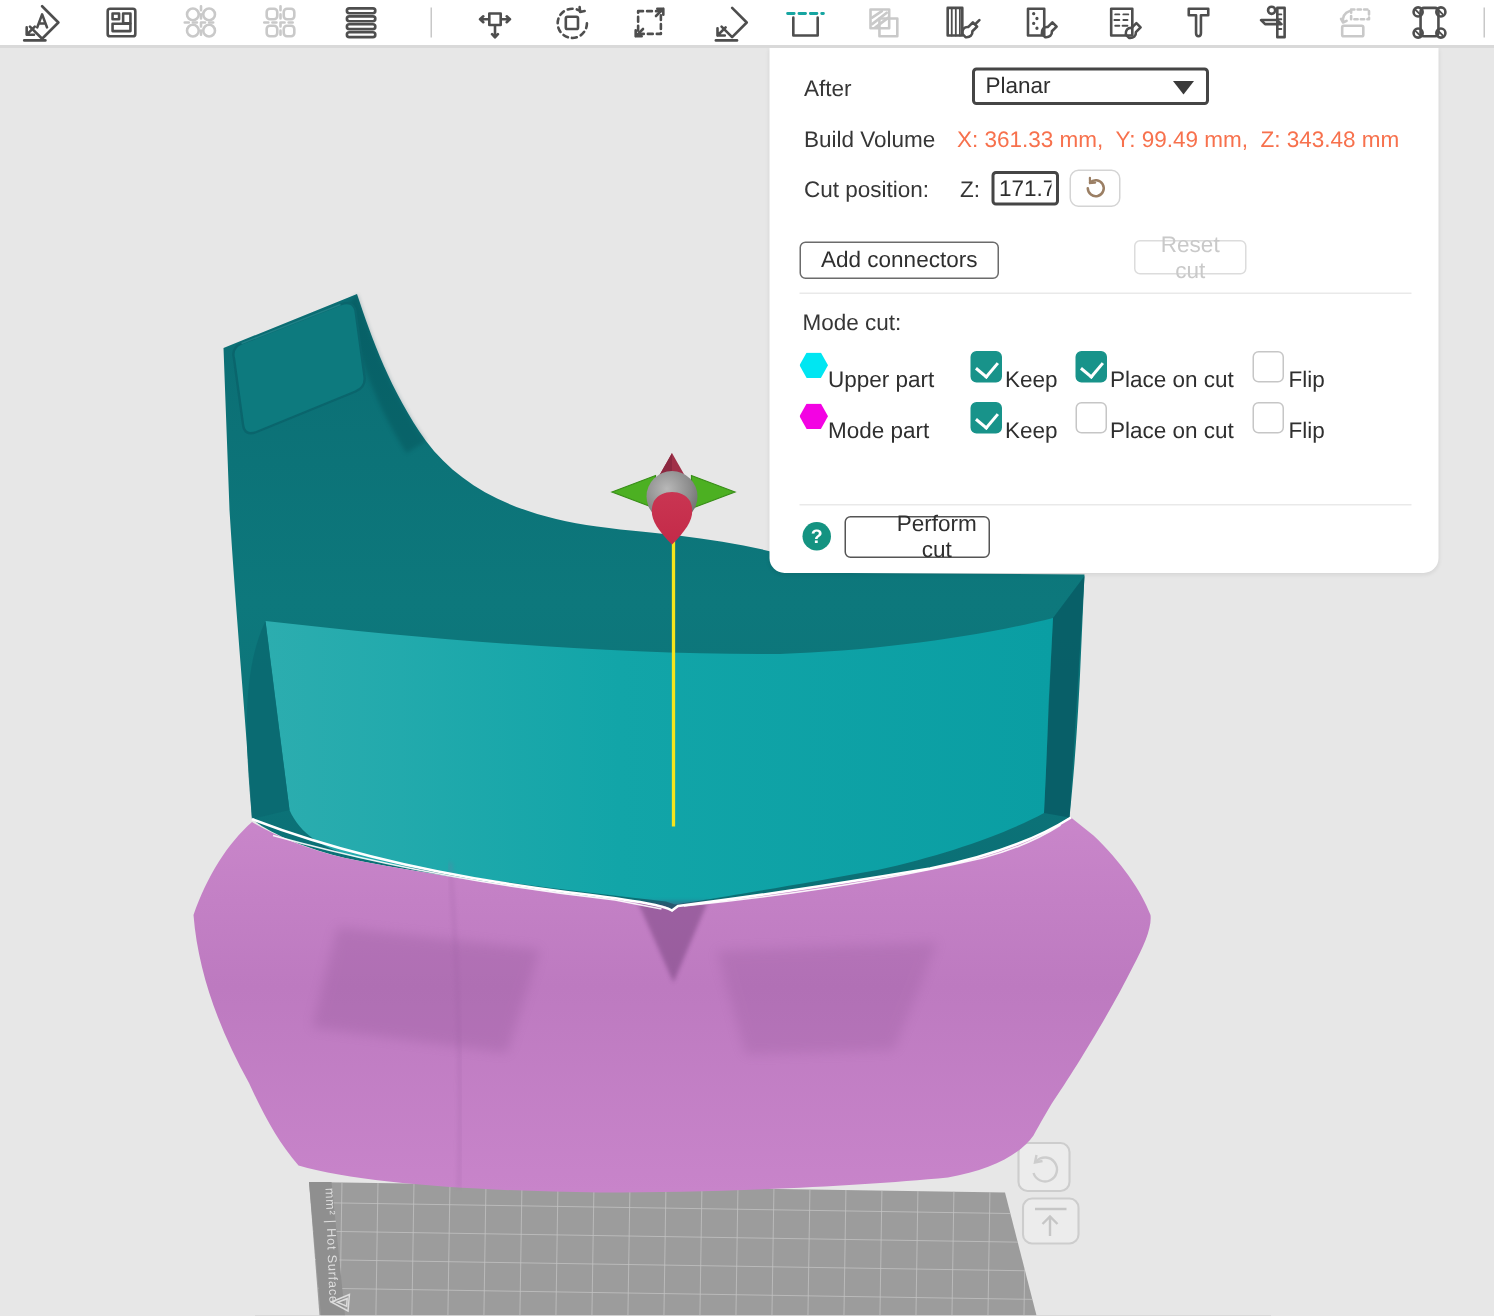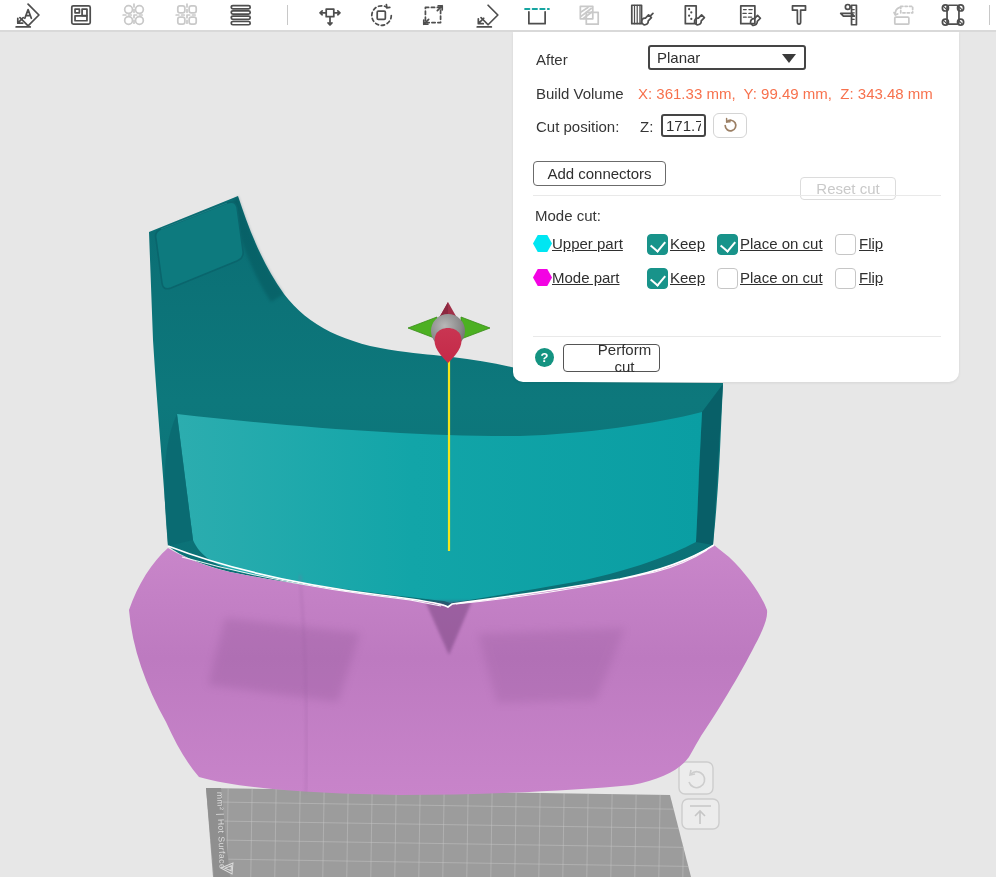--- a/index.html
+++ b/index.html
@@ -27,32 +27,32 @@
   #mode-select .arr{position:absolute;right:8px;top:7px;width:0;height:0;
                     border-left:7px solid transparent;border-right:7px solid transparent;border-top:9px solid #3a3a3a;}
   #cutpos-input{position:absolute;left:148px;top:82px;width:45px;height:23px;border:2px solid #454545;border-radius:3px;
                 box-sizing:border-box;font:15px "Liberation Sans",sans-serif;padding:0 3px;color:#2f2f2f;}
   #reset-pos-btn{position:absolute;left:200px;top:81px;width:34px;height:25px;border:1px solid #d4d4d4;border-radius:6px;
                  box-sizing:border-box;background:#fff;display:flex;align-items:center;justify-content:center;}
   .btn{position:absolute;background:#fff;border:1px solid #6b6b6b;border-radius:4px;color:#2f2f2f;
        font-size:15px;display:flex;align-items:center;justify-content:center;box-sizing:border-box;}
   .btn.disabled{border-color:#dcdcdc;color:#c9c9c9;}
   #add-connectors-btn{left:20px;top:129px;width:133px;height:25px;}
-  #reset-cut-btn{left:243px;top:145px;width:96px;height:23px;margin-left:44px;}
+  #reset-cut-btn{left:243px;top:128px;width:75px;height:23px;}
   #perform-cut-btn{left:50px;top:312px;width:97px;height:28px;border-color:#555;padding-left:32px;}
   .divider{position:absolute;left:20px;right:18px;height:1px;background:#e9e9e9;}
   .hex{position:absolute;width:19px;height:17px;top:2px;
        clip-path:polygon(25% 0,75% 0,100% 50%,75% 100%,25% 100%,0 50%);}
   .cb{position:absolute;top:1px;width:21px;height:21px;border:1px solid #c6c6c6;border-radius:4px;
       box-sizing:border-box;background:#fff;}
   .cb.checked{background:#18938a;border-color:#18938a;}
   .cb.checked::after{content:"";position:absolute;left:5px;top:3px;width:8px;height:11px;
       border:solid #fff;border-width:0 2.5px 2.5px 0;transform:rotate(40deg);}
   .optrow{position:absolute;left:0;width:446px;height:24px;}
-  .optrow span.t{position:absolute;top:2px;text-decoration:underline;}
+  .optrow span.t{position:absolute;top:12px;}
   #help-btn{position:absolute;left:22px;top:316px;width:19px;height:19px;border-radius:50%;background:#149381;
             color:#fff;font-size:13px;font-weight:bold;display:flex;align-items:center;justify-content:center;}
 </style>
 </head>
 <body>
 
 <div id="app">
 
   <svg id="scene" viewBox="0 0 996 877">
     <defs>

